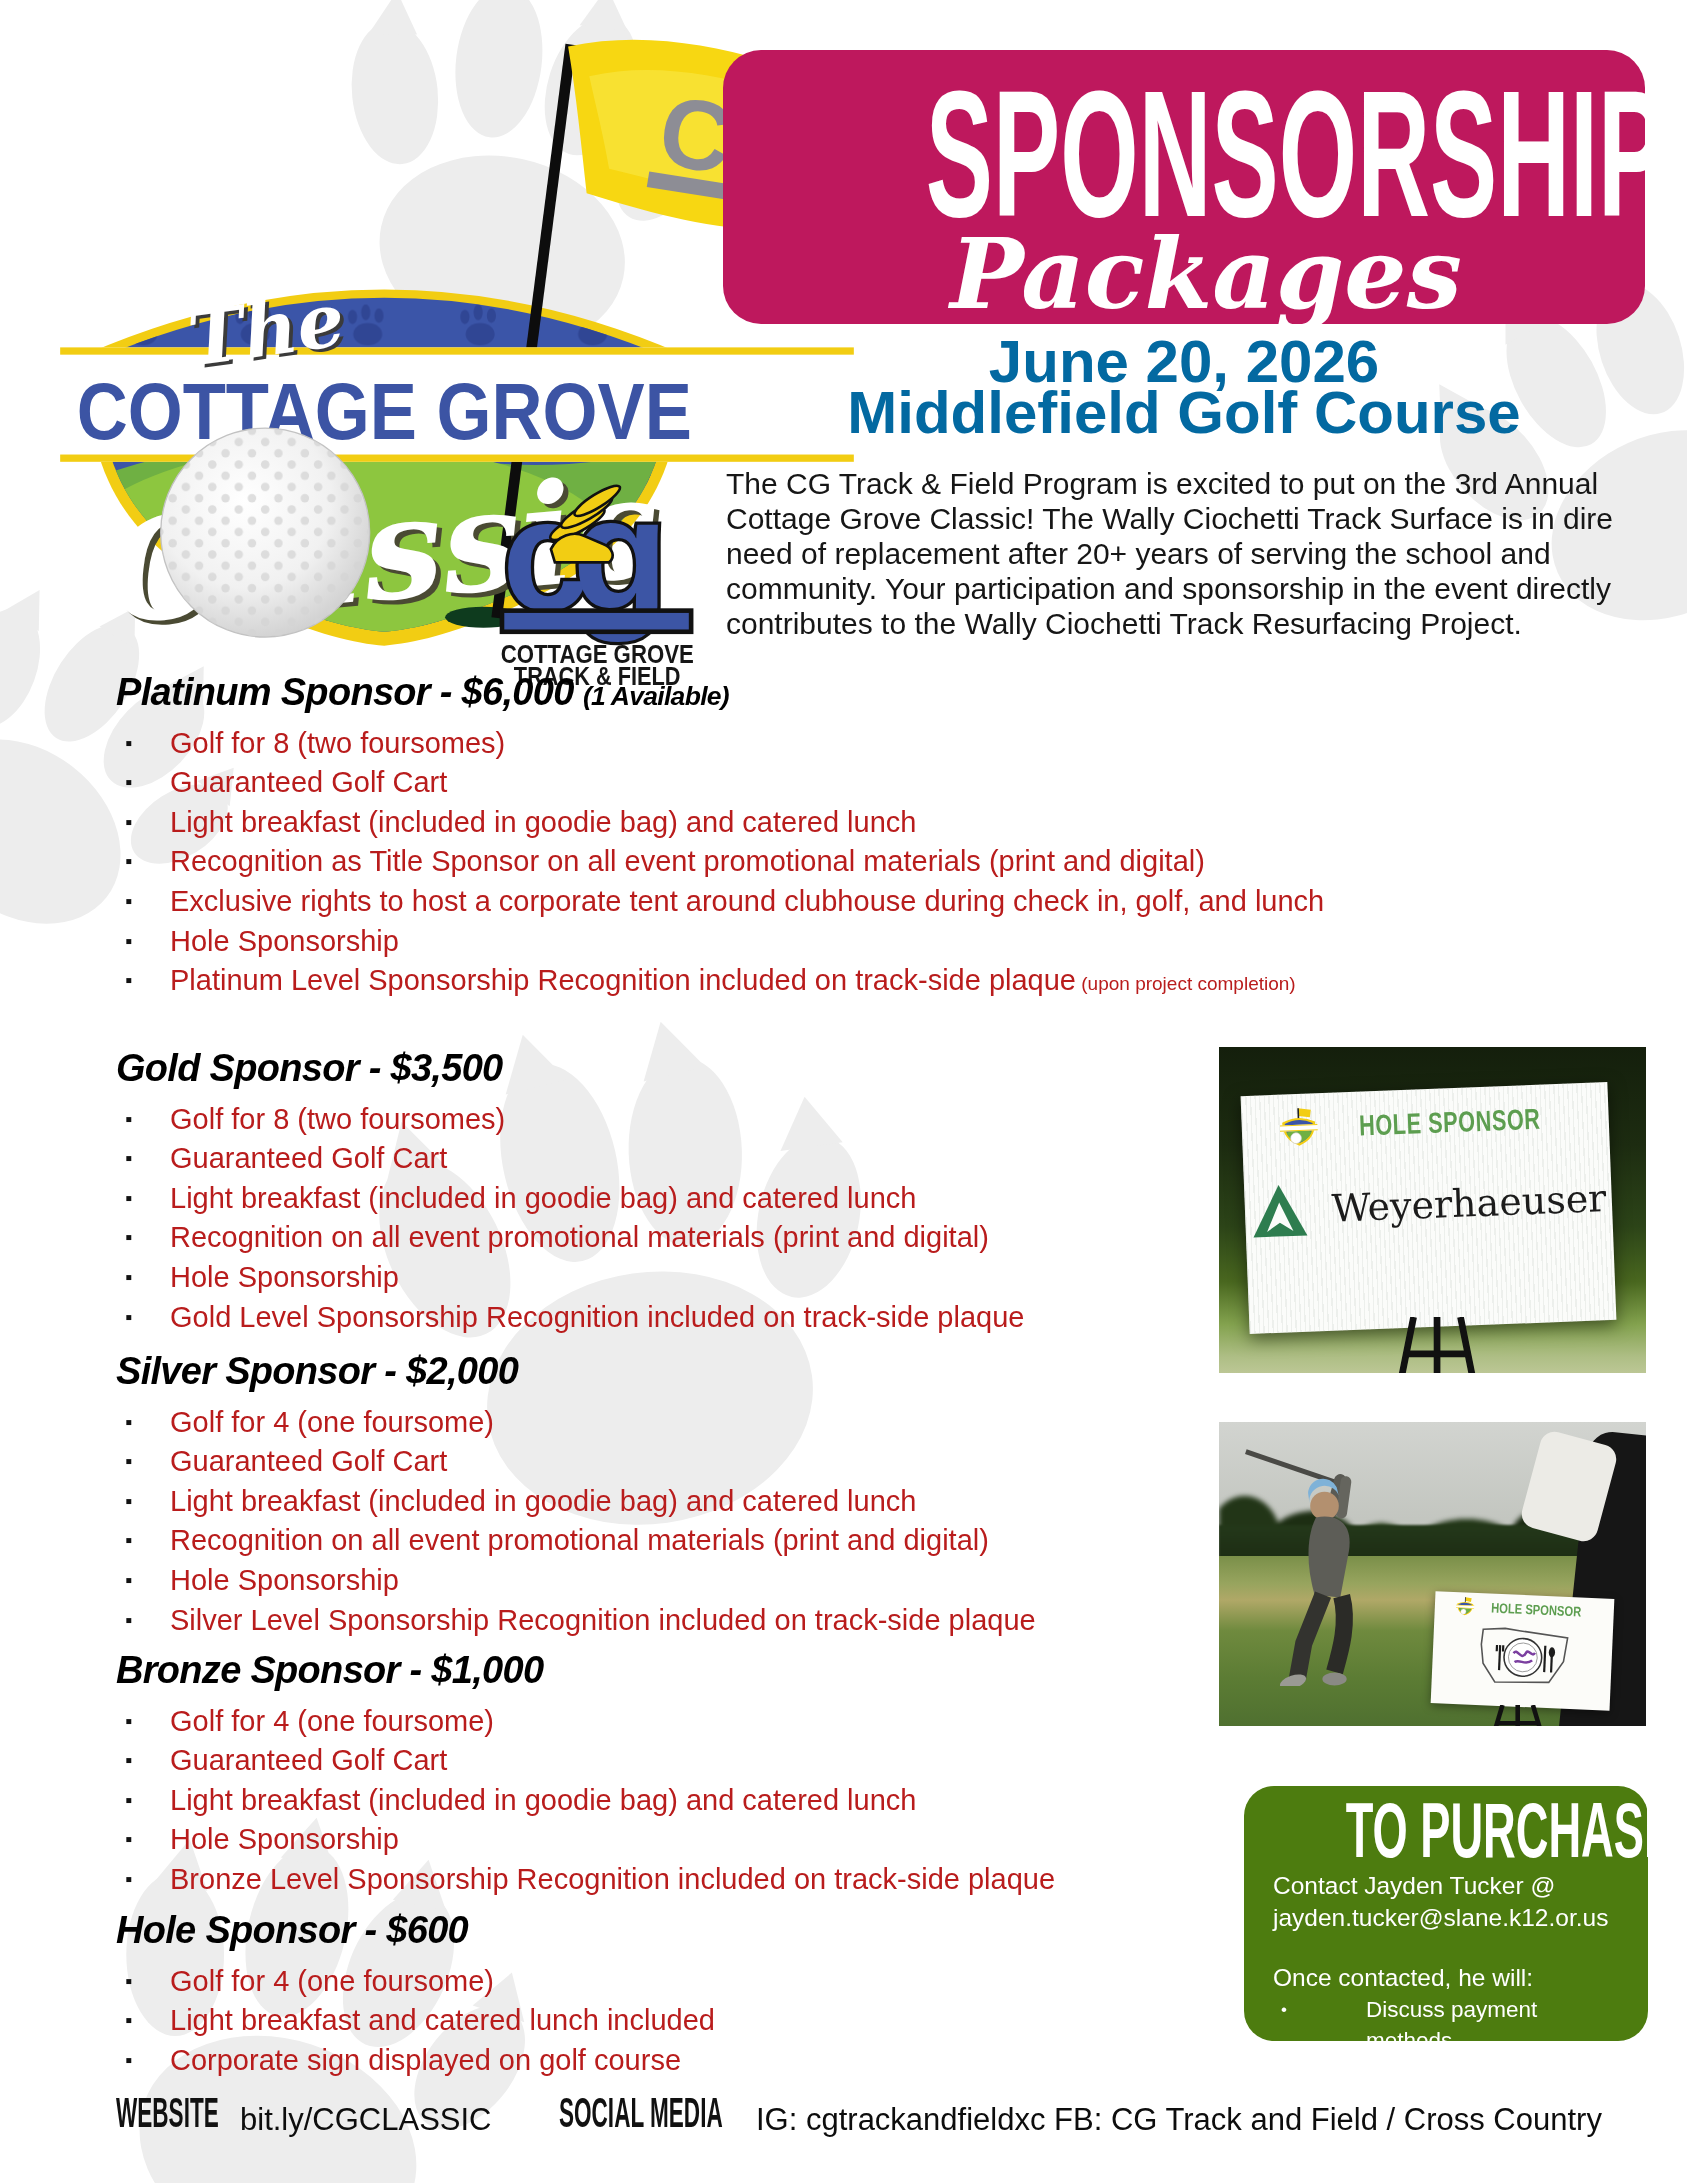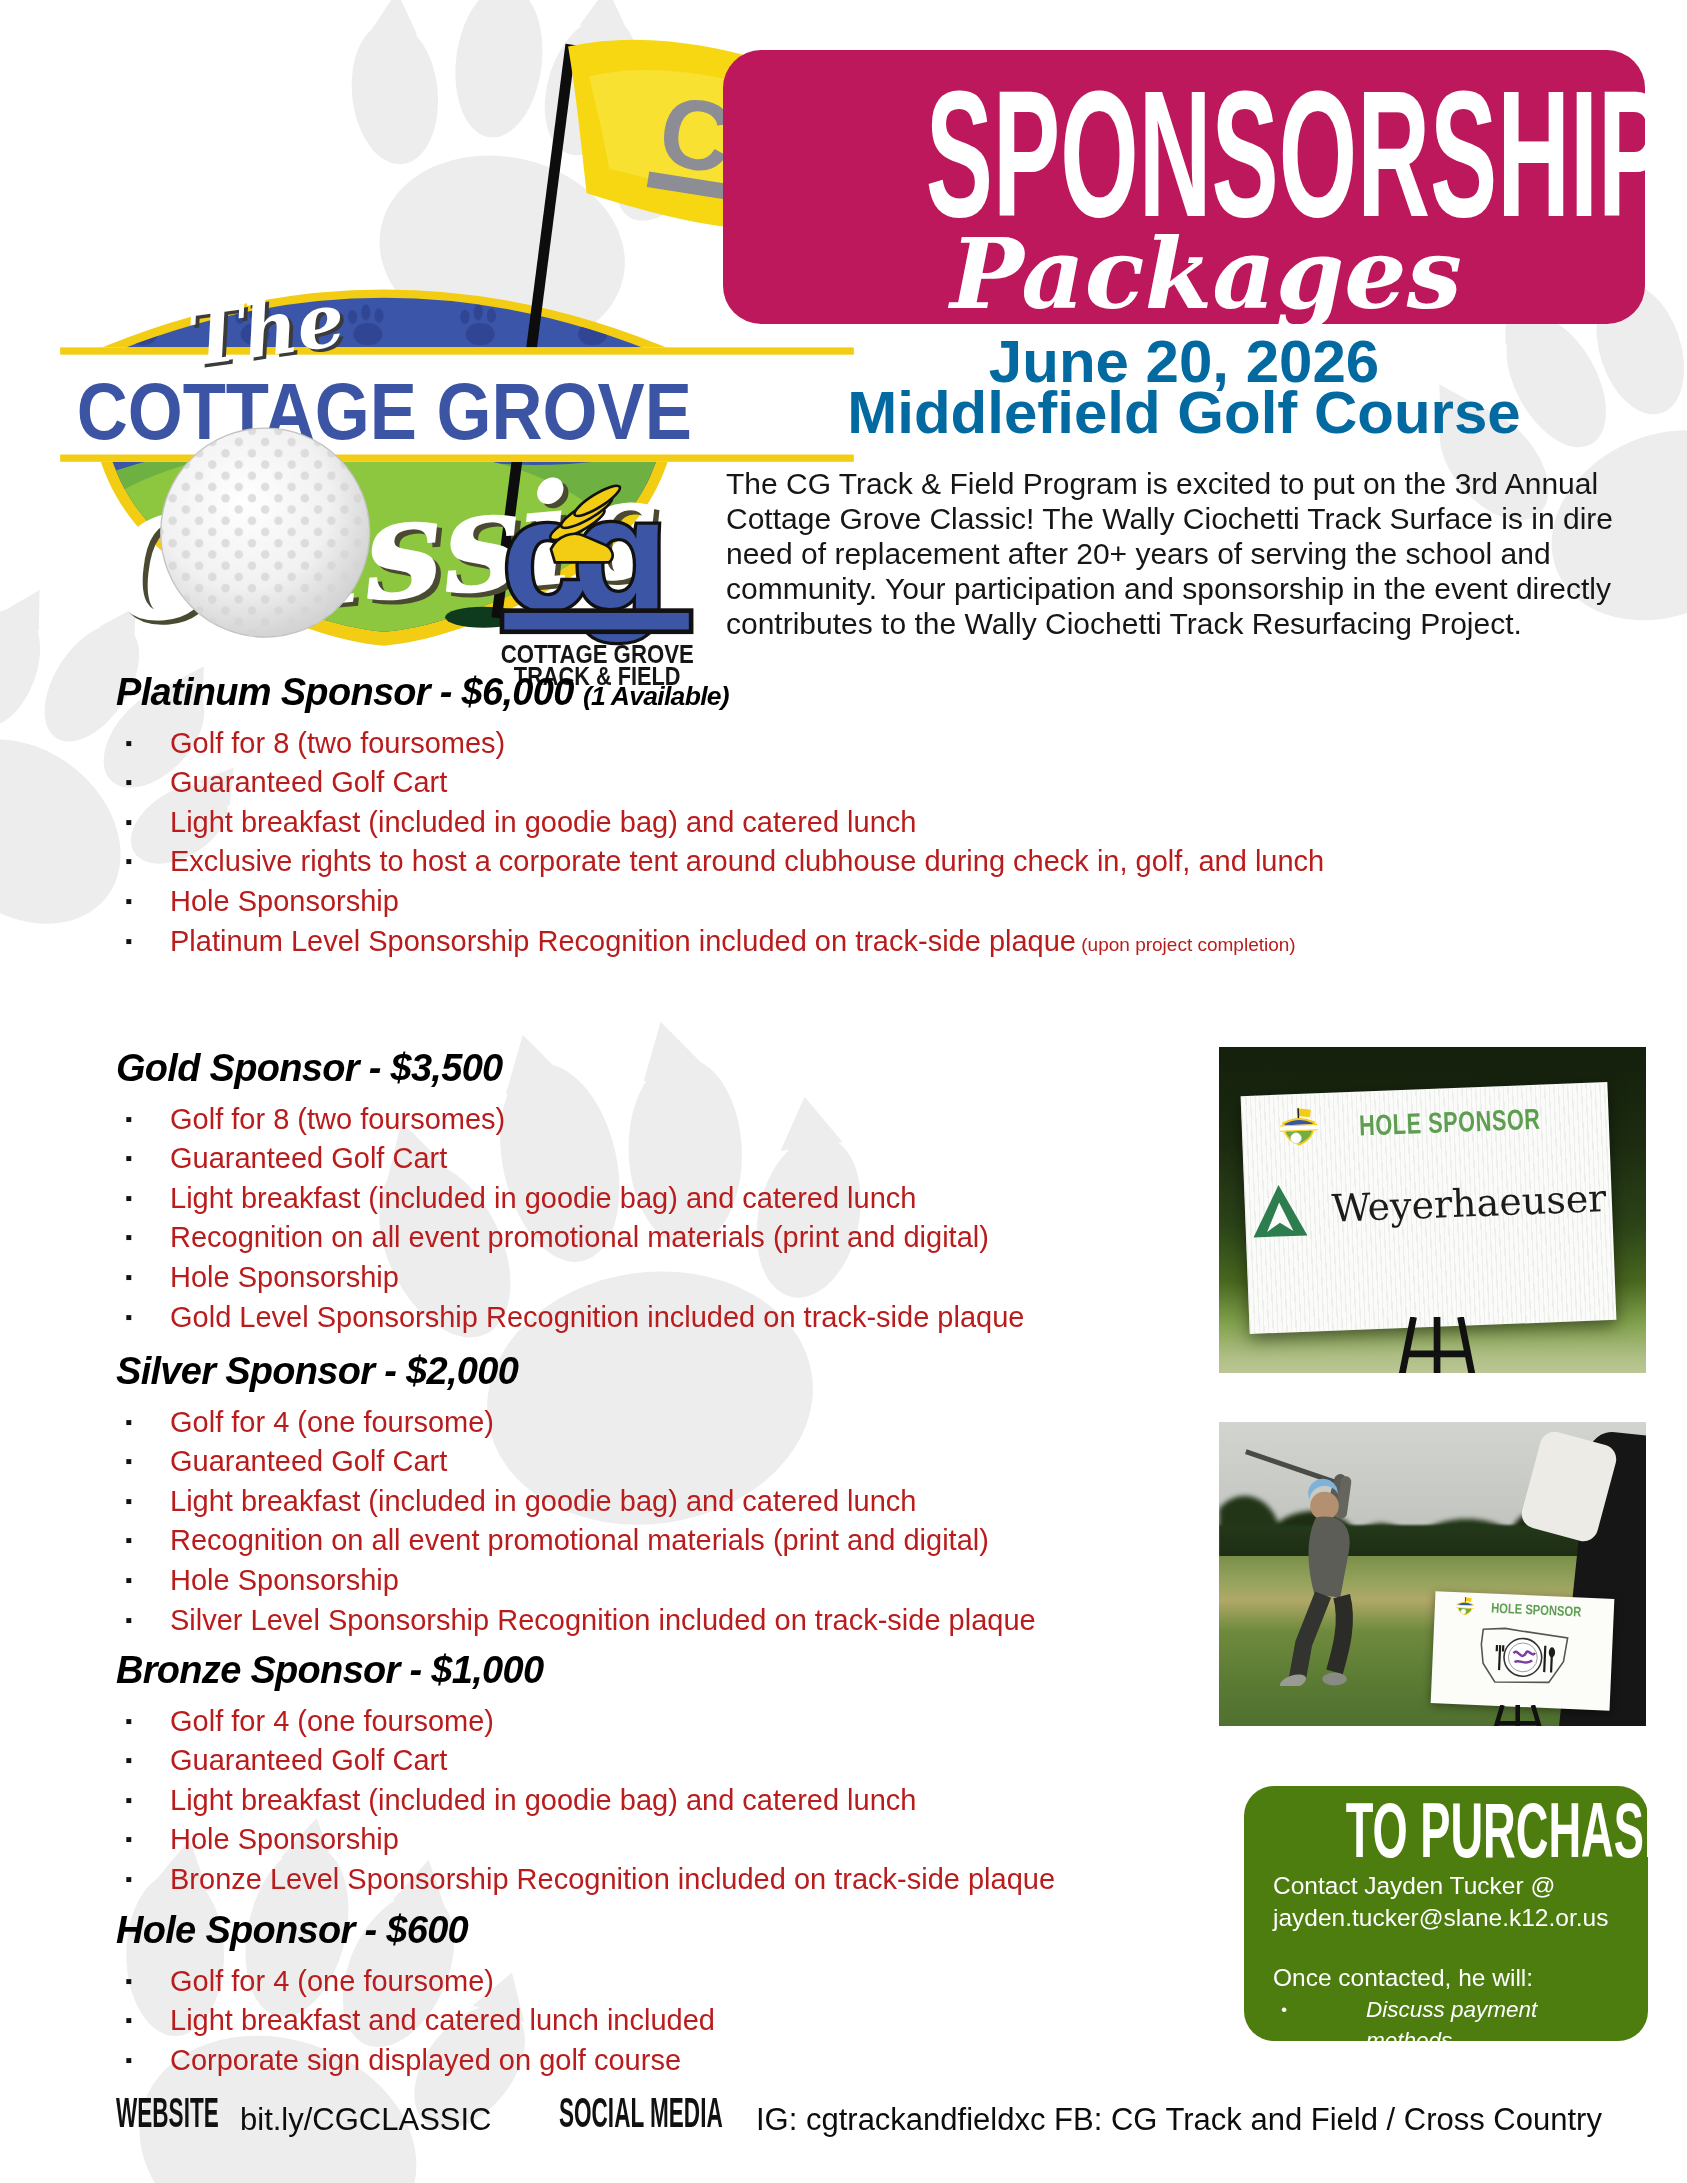--- a/index.html
+++ b/index.html
@@ -70,21 +70,21 @@
   .hs-text-sm{color:#5d9e50;font-weight:bold;font-size:14px;transform:scaleX(.8);white-space:nowrap;}
   .oregon{display:block;margin:1.3px auto 0;width:86%;}
   
   .purchase{position:absolute;left:1244px;top:1786px;width:404px;height:255px;background:#4d7c0f;
      border-radius:30px;color:#fff;padding:13.2px 29px 0;box-sizing:border-box;}
   .purchase-title{text-align:center;font-weight:bold;font-size:78px;line-height:62px;
      transform:scaleX(.58);white-space:nowrap;}
   .purchase-body{font-size:24.5px;line-height:32px;margin-top:9.3px;}
   .purchase-gap{height:28px;}
   .purchase-bullets{list-style:none;margin:0;padding:0;font-size:22.5px;}
-  .purchase-bullets li{position:relative;padding-left:93px;line-height:31px;font-style:italic;}
+  .purchase-bullets li{position:relative;padding-left:93px;line-height:31px;}
   .purchase-bullets li::before{content:"•";position:absolute;left:8px;font-size:17px;}
   
   .footer{position:absolute;left:116px;top:2088px;width:1542px;height:57px;}
   .footer span{position:absolute;bottom:6.6px;white-space:nowrap;}
   .f-label{font-weight:bold;font-size:41px;transform:scale(.55,1.05);transform-origin:left bottom;}
   .f-value{font-size:31px;color:#0d0d0d;}
 </style>
 </head>
 <body>
 
@@ -233,20 +233,21 @@
   </div>
 
   <div class="intro">The CG Track &amp; Field Program is excited to put on the 3rd Annual Cottage Grove Classic! The Wally Ciochetti Track Surface is in dire need of replacement after 20+ years of serving the school and community. Your participation and sponsorship in the event directly contributes to the Wally Ciochetti Track Resurfacing Project.</div>
 
   <section class="section" id="sec-platinum">
     <h2 class="sec-title"><span>Platinum Sponsor - $6,000</span><span class="avail">(1 Available)</span></h2>
     <ul class="sec-bullets">
         <li>Golf for 8 (two foursomes)</li>
         <li>Guaranteed Golf Cart</li>
         <li>Light breakfast (included in goodie bag) and catered lunch</li>
+        <li>Recognition as Title Sponsor on all event promotional materials (print and digital)</li>
         <li>Exclusive rights to host a corporate tent around clubhouse during check in, golf, and lunch</li>
         <li>Hole Sponsorship</li>
         <li>Platinum Level Sponsorship Recognition included on track-side plaque<span class="bullet-note"> (upon project completion)</span></li>
       </ul>
   </section>
 
   <section class="section" id="sec-gold">
     <h2 class="sec-title"><span>Gold Sponsor - $3,500</span></h2>
     <ul class="sec-bullets">
         <li>Golf for 8 (two foursomes)</li>

